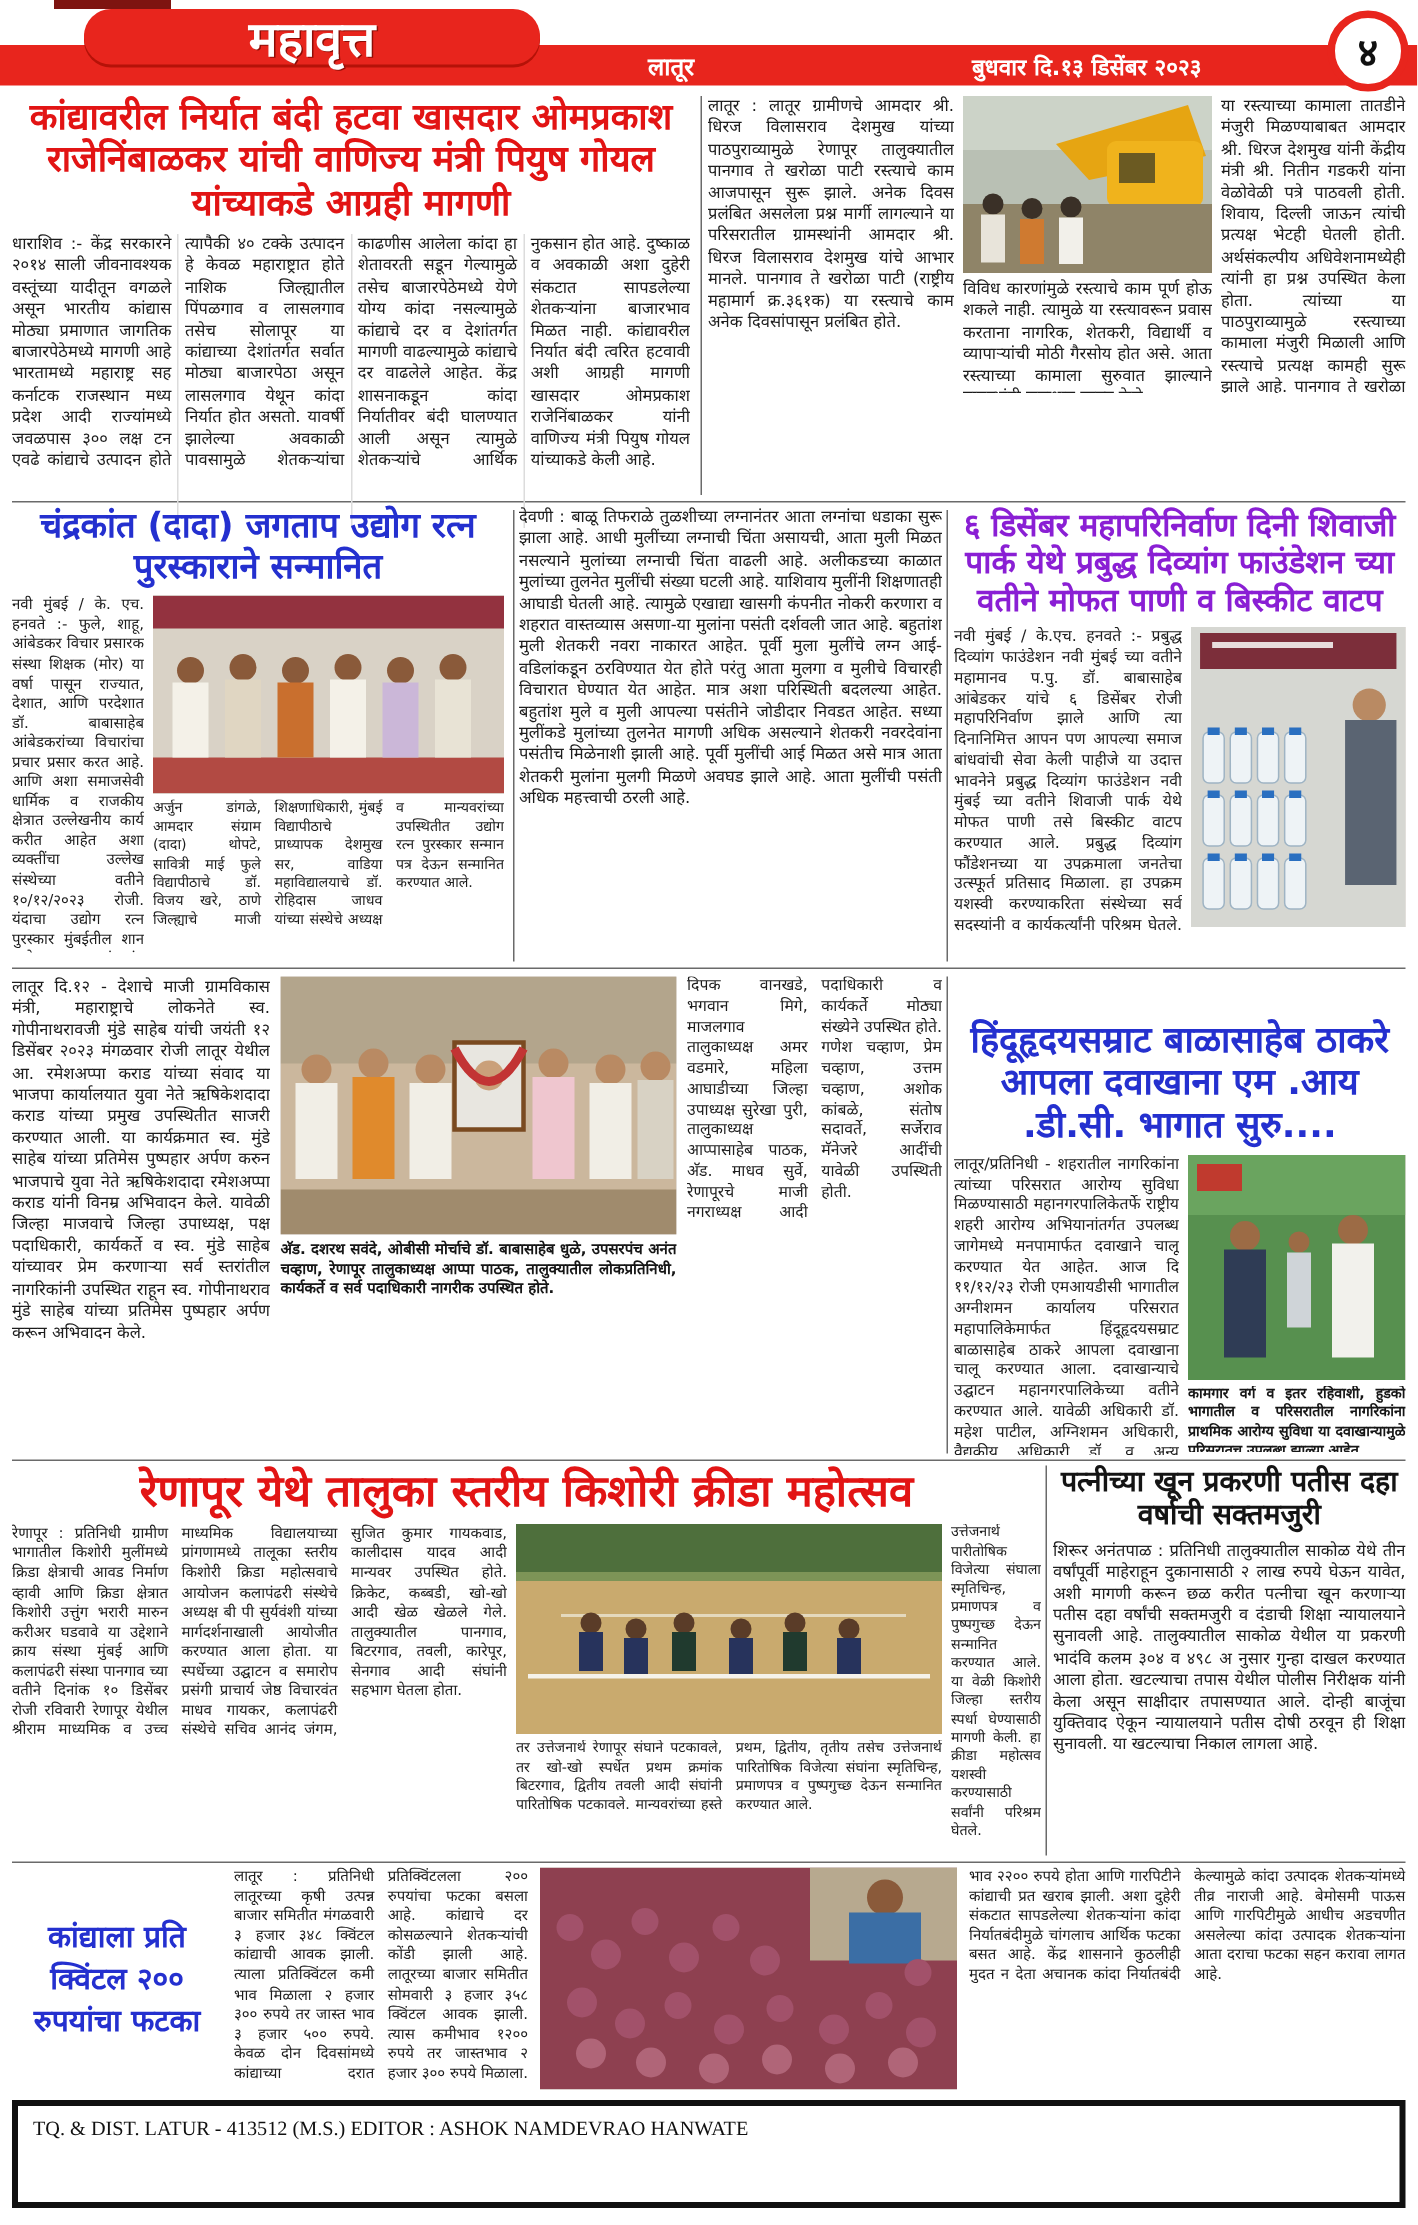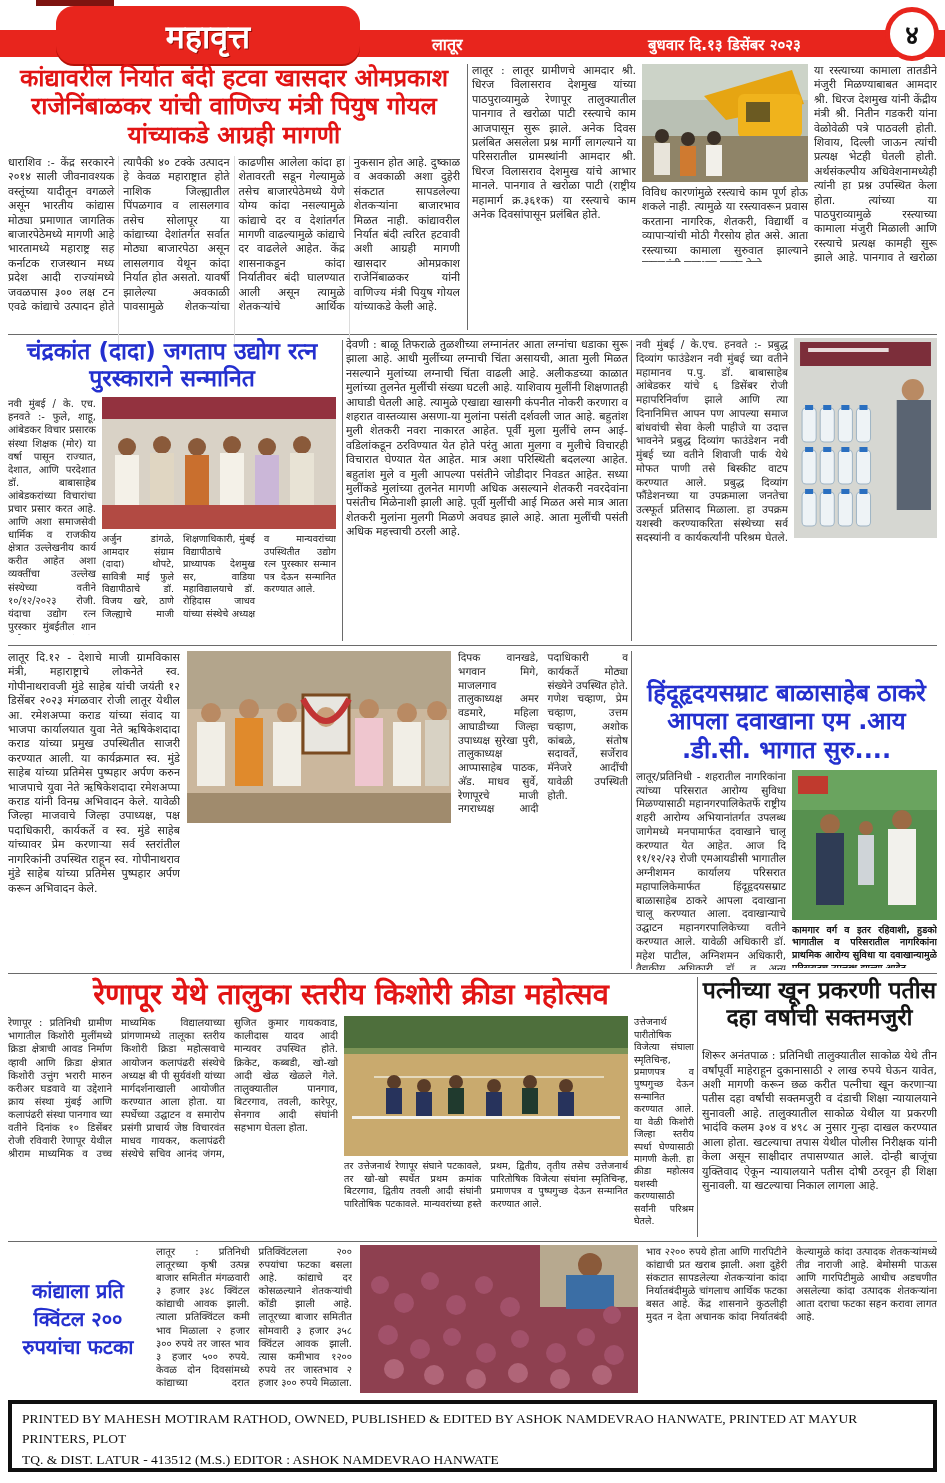--- a/index.html
+++ b/index.html
@@ -14,21 +14,21 @@
   .bt{font-size:11px;line-height:1.31;color:#1c1c1c;text-align:justify;overflow:hidden}
   .cols2{column-count:2;column-gap:9px}
   .cols3{column-count:3;column-gap:9px}
   .cols4{column-count:4;column-gap:9px;column-rule:1px solid #dcdcdc}
   .vdiv{position:absolute;width:1px;background:#6a6a6a}
   .hdiv{position:absolute;height:1px;background:#6a6a6a;left:8px;width:929px}
   .photo{position:relative;overflow:hidden;background:#c9c4ba}
   .photo svg{display:block;width:100%;height:100%}
   .cap{font-size:10px;line-height:1.32;font-weight:bold;color:#161616;text-align:justify;overflow:hidden}
   .mast-band{position:absolute;left:0;top:30px;width:945px;height:27px;background:#e8251d}
-  .mast-left{position:absolute;left:56px;top:6px;width:304px;height:58px;background:#e8251d;
+  .mast-left{position:absolute;left:56px;top:6px;width:304px;height:37px;background:#e8251d;
              border-radius:18px;display:flex;align-items:center;justify-content:center;
              box-shadow:0 2px 0 #b51208}
   .mast-title{color:#fff;font-weight:bold;font-size:32px;text-shadow:1px 1px 0 #8e0d06}
   .mast-city{position:absolute;left:432px;top:33px;color:#fff;font-weight:bold;font-size:16px}
   .mast-date{position:absolute;left:648px;top:34px;color:#fff;font-weight:bold;font-size:15px}
   .mast-page{position:absolute;right:6px;top:7px;width:44px;height:44px;background:#fff;
              border:5px solid #e8251d;border-radius:50%;display:flex;align-items:center;
              justify-content:center;font-weight:bold;font-size:26px;color:#101010}
   .mast-notch{position:absolute;left:36px;top:0;width:78px;height:6px;background:#7e1410}
   .footer{position:absolute;left:8px;top:1400px;width:929px;height:72px;border:4px solid #101010;
@@ -119,20 +119,21 @@
         <div class="bt cols3" style="height:100px;margin-top:4px;font-size:9.5px">अर्जुन डांगळे, आमदार संग्राम (दादा) थोपटे, सावित्री माई फुले विद्यापीठाचे डॉ. विजय खरे, ठाणे जिल्ह्याचे माजी शिक्षणाधिकारी, मुंबई विद्यापीठाचे प्राध्यापक देशमुख सर, वाडिया महाविद्यालयाचे डॉ. रोहिदास जाधव यांच्या संस्थेचे अध्यक्ष व मान्यवरांच्या उपस्थितीत उद्योग रत्न पुरस्कार सन्मान पत्र देऊन सन्मानित करण्यात आले.</div>
       </div>
     </div>
   </section>
 
   <section class="abs" style="left:346px;top:338px;width:282px;height:303px">
     <div class="bt" style="height:212px">देवणी : बाळू तिफराळे तुळशीच्या लग्नानंतर आता लग्नांचा धडाका सुरू झाला आहे. आधी मुलींच्या लग्नाची चिंता असायची, आता मुली मिळत नसल्याने मुलांच्या लग्नाची चिंता वाढली आहे. अलीकडच्या काळात मुलांच्या तुलनेत मुलींची संख्या घटली आहे. याशिवाय मुलींनी शिक्षणातही आघाडी घेतली आहे. त्यामुळे एखाद्या खासगी कंपनीत नोकरी करणारा व शहरात वास्तव्यास असणा-या मुलांना पसंती दर्शवली जात आहे. बहुतांश मुली शेतकरी नवरा नाकारत आहेत. पूर्वी मुला मुलींचे लग्न आई-वडिलांकडून ठरविण्यात येत होते परंतु आता मुलगा व मुलीचे विचारही विचारात घेण्यात येत आहेत. मात्र अशा परिस्थिती बदलल्या आहेत. बहुतांश मुले व मुली आपल्या पसंतीने जोडीदार निवडत आहेत. सध्या मुलींकडे मुलांच्या तुलनेत मागणी अधिक असल्याने शेतकरी नवरदेवांना पसंतीच मिळेनाशी झाली आहे. पूर्वी मुलींची आई मिळत असे मात्र आता शेतकरी मुलांना मुलगी मिळणे अवघड झाले आहे. आता मुलींची पसंती अधिक महत्त्वाची ठरली आहे.</div>
   </section>
 
   <section class="abs" style="left:636px;top:338px;width:301px;height:303px">
+    <h2 class="hl c-purple" style="font-size:21px;margin-bottom:6px">६ डिसेंबर महापरिनिर्वाण दिनी शिवाजी पार्क येथे प्रबुद्ध दिव्यांग फाउंडेशन च्या वतीने मोफत पाणी व बिस्कीट वाटप</h2>
     <div style="display:flex;gap:6px">
       <div class="bt" style="width:152px;height:206px;font-size:10.5px">नवी मुंबई / के.एच. हनवते :- प्रबुद्ध दिव्यांग फाउंडेशन नवी मुंबई च्या वतीने महामानव प.पु. डॉ. बाबासाहेब आंबेडकर यांचे ६ डिसेंबर रोजी महापरिनिर्वाण झाले आणि त्या दिनानिमित्त आपन पण आपल्या समाज बांधवांची सेवा केली पाहीजे या उदात्त भावनेने प्रबुद्ध दिव्यांग फाउंडेशन नवी मुंबई च्या वतीने शिवाजी पार्क येथे मोफत पाणी तसे बिस्कीट वाटप करण्यात आले. प्रबुद्ध दिव्यांग फौंडेशनच्या या उपक्रमाला जनतेचा उत्स्फूर्त प्रतिसाद मिळाला. हा उपक्रम यशस्वी करण्याकरिता संस्थेच्या सर्व सदस्यांनी व कार्यकर्त्यांनी परिश्रम घेतले. समाजसेवेचा वसा जपणाऱ्या या उपक्रमाचे सर्व स्तरांतून कौतुक करण्यात आले. उपक्रम राबवून समाजाची सेवा करणाऱ्या संस्थेच्या सदस्यांचे महामानवांना विनम्र अभिवादन.</div>
       <div class="photo" style="flex:1;height:200px">
         <svg viewBox="0 0 142 200" preserveAspectRatio="none">
           <rect width="142" height="200" fill="#d6d7d2"></rect>
           <rect x="6" y="4" width="130" height="24" fill="#7c2e3a"></rect>
           <rect x="14" y="10" width="80" height="4" fill="#e8dcdc"></rect>
           <circle cx="118" cy="52" r="11" fill="#b98a63"></circle>
             <rect x="102" y="62" width="34" height="110" fill="#5a6472"></rect>
           <g fill="#eef3f6" stroke="#9fb4c4" stroke-width="1">
@@ -187,20 +188,21 @@
             <circle cx="139" cy="66" r="10" fill="#caa07a"></circle>
             <path d="M116,48 q23,44 46,0" stroke="#c23434" stroke-width="6" fill="none"></path>
             <circle cx="182" cy="58" r="10" fill="#b98a63"></circle>
               <rect x="168" y="67" width="28" height="68" fill="#efc6cf"></rect>
             <circle cx="220" cy="62" r="10" fill="#b98a63"></circle>
               <rect x="206" y="71" width="28" height="64" fill="#f1eee6"></rect>
             <circle cx="250" cy="60" r="10" fill="#b98a63"></circle>
               <rect x="238" y="69" width="24" height="66" fill="#d8d2c4"></rect>
           </svg>
         </div>
+        <div class="cap" style="height:64px;margin-top:4px">अ‍ॅड. दशरथ सवंदे, ओबीसी मोर्चाचे डॉ. बाबासाहेब धुळे, उपसरपंच अनंत चव्हाण, रेणापूर तालुकाध्यक्ष आप्पा पाठक, तालुक्यातील लोकप्रतिनिधी, कार्यकर्ते व सर्व पदाधिकारी नागरीक उपस्थित होते.</div>
       </div>
       <div class="bt cols2" style="flex:1;height:242px;font-size:10.5px">दिपक वानखडे, भगवान मिगे, माजलगाव तालुकाध्यक्ष अमर वडमारे, महिला आघाडीच्या जिल्हा उपाध्यक्ष सुरेखा पुरी, तालुकाध्यक्ष आप्पासाहेब पाठक, अ‍ॅड. माधव सुर्वे, रेणापूरचे माजी नगराध्यक्ष आदी पदाधिकारी व कार्यकर्ते मोठ्या संख्येने उपस्थित होते. गणेश चव्हाण, प्रेम चव्हाण, उत्तम चव्हाण, अशोक कांबळे, संतोष सदावर्ते, सर्जेराव मॅनेजरे आदींची यावेळी उपस्थिती होती.</div>
     </div>
   </section>
 
   <section class="abs" style="left:636px;top:679px;width:301px;height:318px">
     <h2 class="hl c-blue" style="font-size:24px;margin-bottom:6px">हिंदूहृदयसम्राट बाळासाहेब ठाकरे आपला दवाखाना  एम .आय .डी.सी. भागात सुरु....</h2>
     <div style="display:flex;gap:6px">
       <div class="bt" style="width:150px;height:200px;font-size:10.5px">लातूर/प्रतिनिधी - शहरातील नागरिकांना त्यांच्या परिसरात आरोग्य सुविधा मिळण्यासाठी महानगरपालिकेतर्फे राष्ट्रीय शहरी आरोग्य अभियानांतर्गत उपलब्ध जागेमध्ये मनपामार्फत दवाखाने चालू करण्यात येत आहेत. आज दि ११/१२/२३ रोजी एमआयडीसी भागातील अग्नीशमन कार्यालय परिसरात महापालिकेमार्फत हिंदूहृदयसम्राट बाळासाहेब ठाकरे आपला दवाखाना चालू करण्यात आला. दवाखान्याचे उद्घाटन महानगरपालिकेच्या वतीने करण्यात आले. यावेळी अधिकारी डॉ. महेश पाटील, अग्निशमन अधिकारी, वैद्यकीय अधिकारी डॉ. व अन्य पदाधिकारी, कर्मचारी उपस्थित होते. या दवाखान्यामुळे एमआयडीसी भागातील नागरिकांची चांगली सोय झाली आहे.</div>
       <div style="flex:1">
@@ -248,21 +250,21 @@
               <rect x="214" y="76" width="16" height="24" fill="#27335c"></rect>
           </svg>
         </div>
         <div class="bt cols2" style="height:68px;margin-top:4px;font-size:9.5px">तर उत्तेजनार्थ रेणापूर संघाने पटकावले, तर खो-खो स्पर्धेत प्रथम क्रमांक बिटरगाव, द्वितीय तवली आदी संघांनी पारितोषिक पटकावले. मान्यवरांच्या हस्ते प्रथम, द्वितीय, तृतीय तसेच उत्तेजनार्थ पारितोषिक विजेत्या संघांना स्मृतिचिन्ह, प्रमाणपत्र व पुष्पगुच्छ देऊन सन्मानित करण्यात आले.</div>
       </div>
       <div class="bt" style="flex:1;height:212px;font-size:9.5px">उत्तेजनार्थ पारीतोषिक विजेत्या संघाला स्मृतिचिन्ह, प्रमाणपत्र व पुष्पगुच्छ देऊन सन्मानित करण्यात आले. या वेळी किशोरी जिल्हा स्तरीय स्पर्धा घेण्यासाठी मागणी केली. हा क्रीडा महोत्सव यशस्वी करण्यासाठी सर्वांनी परिश्रम घेतले.</div>
     </div>
   </section>
 
   <section class="abs" style="left:702px;top:977px;width:235px;height:260px">
-    <h2 class="hl c-black" style="font-size:23px;margin-bottom:18px">पत्नीच्या खून प्रकरणी पतीस दहा वर्षाची सक्तमजुरी</h2>
+    <h2 class="hl c-black" style="font-size:19px;margin-bottom:5px">पत्नीच्या खून प्रकरणी पतीस दहा वर्षाची सक्तमजुरी</h2>
     <div class="bt" style="height:200px">शिरूर अनंतपाळ : प्रतिनिधी तालुक्यातील साकोळ येथे तीन वर्षांपूर्वी माहेराहून दुकानासाठी २ लाख रुपये घेऊन यावेत, अशी मागणी करून छळ करीत पत्नीचा खून करणाऱ्या पतीस दहा वर्षांची सक्तमजुरी व दंडाची शिक्षा न्यायालयाने सुनावली आहे. तालुक्यातील साकोळ येथील या प्रकरणी भादंवि कलम ३०४ व ४९८ अ नुसार गुन्हा दाखल करण्यात आला होता. खटल्याचा तपास येथील पोलीस निरीक्षक यांनी केला असून साक्षीदार तपासण्यात आले. दोन्ही बाजूंचा युक्तिवाद ऐकून न्यायालयाने पतीस दोषी ठरवून ही शिक्षा सुनावली. या खटल्याचा निकाल लागला आहे.</div>
   </section>
 
   <section class="abs" style="left:8px;top:1245px;width:929px;height:148px">
     <div style="display:flex;gap:8px;height:148px">
       <h2 class="hl c-blue" style="width:140px;font-size:20px;line-height:1.4;display:flex;align-items:center;justify-content:center">कांद्याला प्रति क्विंटल २०० रुपयांचा फटका</h2>
       <div class="bt cols2" style="width:196px;height:148px;font-size:10px">लातूर : प्रतिनिधी लातूरच्या कृषी उत्पन्न बाजार समितीत मंगळवारी ३ हजार ३४८ क्विंटल कांद्याची आवक झाली. त्याला प्रतिक्विंटल कमी भाव मिळाला २ हजार ३०० रुपये तर जास्त भाव ३ हजार ५०० रुपये. केवळ दोन दिवसांमध्ये कांद्याच्या दरात प्रतिक्विंटलला २०० रुपयांचा फटका बसला आहे. कांद्याचे दर कोसळल्याने शेतकऱ्यांची कोंडी झाली आहे. लातूरच्या बाजार समितीत सोमवारी ३ हजार ३५८ क्विंटल आवक झाली. त्यास कमीभाव १२०० रुपये तर जास्तभाव २ हजार ३०० रुपये मिळाला. शनिवारी कमीभाव १५०० रु.</div>
       <div class="photo" style="width:278px;height:148px">
         <svg viewBox="0 0 278 148" preserveAspectRatio="none">
           <rect width="278" height="148" fill="#8e4050"></rect>
@@ -294,17 +296,16 @@
               <circle cx="200" cy="134" r="10"></circle>
               <circle cx="242" cy="130" r="10"></circle>
           </g>
         </svg>
       </div>
       <div class="bt cols2" style="flex:1;height:148px;font-size:10px">भाव २२०० रुपये होता आणि गारपिटीने कांद्याची प्रत खराब झाली. अशा दुहेरी संकटात सापडलेल्या शेतकऱ्यांना कांदा निर्यातबंदीमुळे चांगलाच आर्थिक फटका बसत आहे. केंद्र शासनाने कुठलीही मुदत न देता अचानक कांदा निर्यातबंदी केल्यामुळे कांदा उत्पादक शेतकऱ्यांमध्ये तीव्र नाराजी आहे. बेमोसमी पाऊस आणि गारपिटीमुळे आधीच अडचणीत असलेल्या कांदा उत्पादक शेतकऱ्यांना आता दराचा फटका सहन करावा लागत आहे.</div>
     </div>
   </section>
 
   <footer class="footer">
-    <div>PRINTED BY MAHESH MOTIRAM RATHOD, OWNED, PUBLISHED &amp; EDITED BY ASHOK NAMDEVRAO HANWATE, PRINTED AT MAYUR PRINTERS, PLOT</div>
     <div>TQ. &amp; DIST. LATUR - 413512 (M.S.) EDITOR : ASHOK NAMDEVRAO HANWATE</div>
   </footer>
 
 </div>
 
 </body></html>

